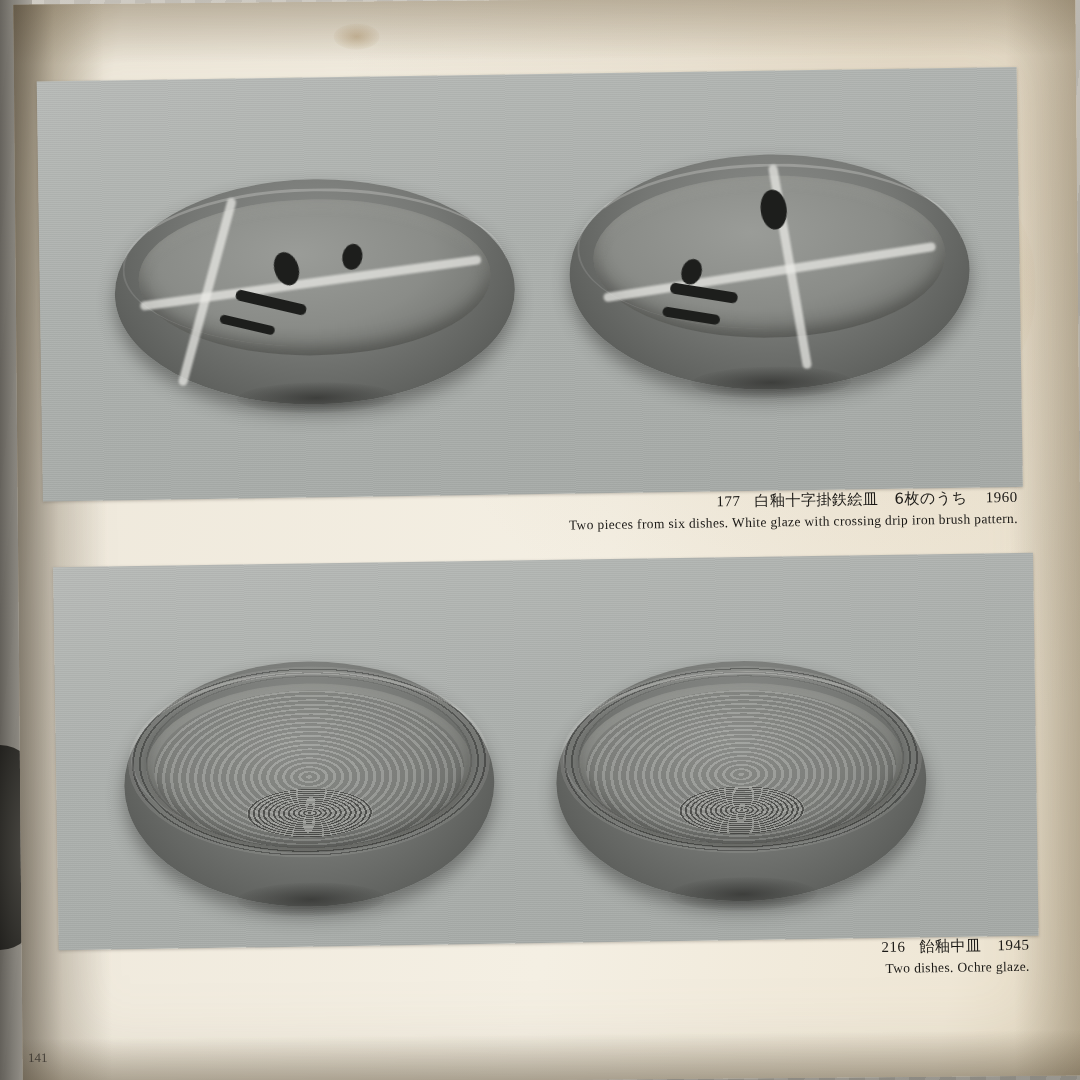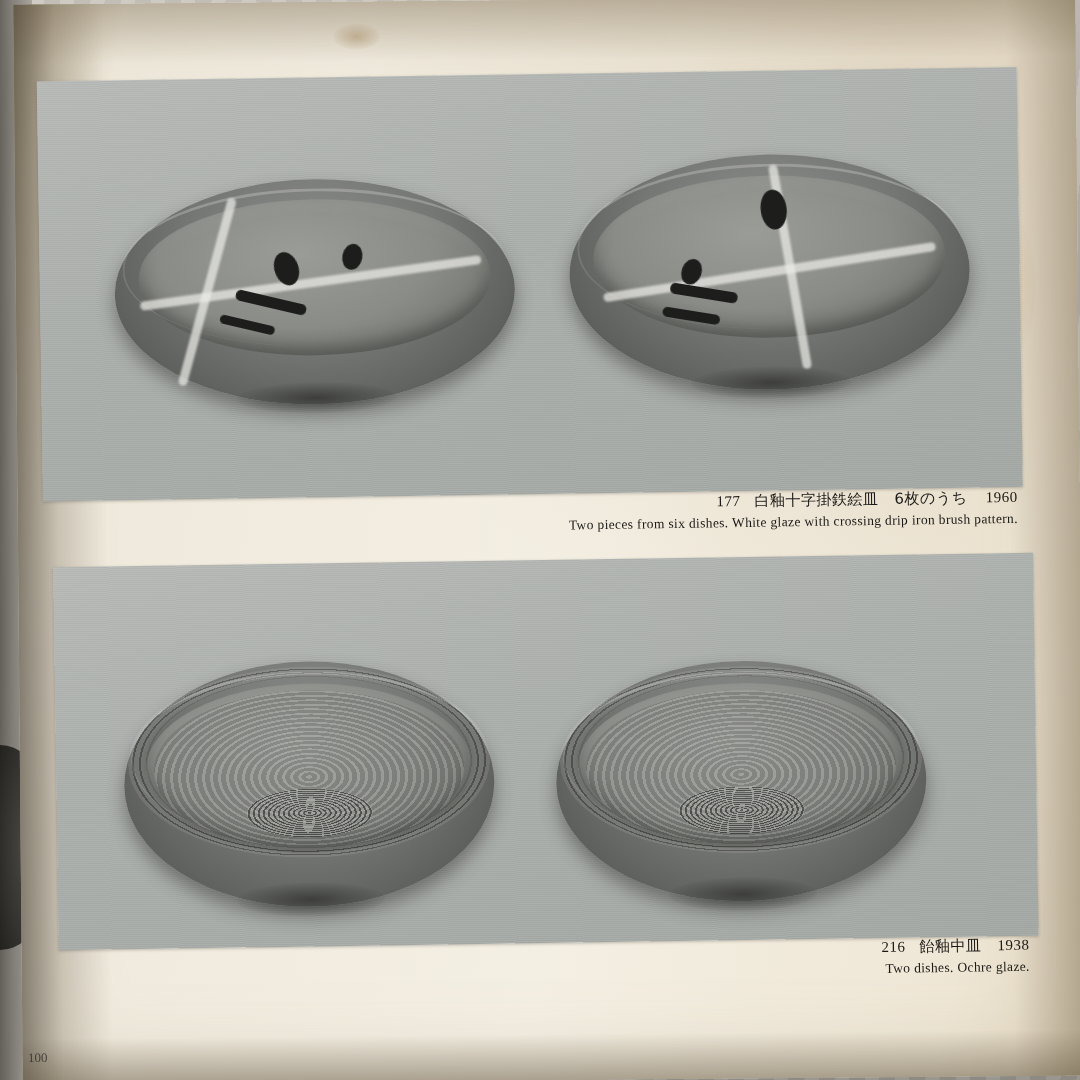--- a/index.html
+++ b/index.html
@@ -381,22 +381,22 @@
         <div class="ring-band"></div>
         <div class="rings"></div>
         <div class="center-swirl"></div>
         <div class="rim-hi"></div>
         <div class="foot"></div>
       </div>
     </div>
 
     <div class="caption" id="caption-bottom">
       <div class="line1">
-        <span class="num">216</span><span class="jp">飴釉中皿</span><span class="year">1938</span>
+        <span class="num">216</span><span class="jp">飴釉中皿</span><span class="year">1945</span>
       </div>
       <div class="line2">Two dishes. Ochre glaze.</div>
     </div>
 
     <div class="page-bottom-shadow"></div>
   </div>
 
-  <div class="folio">100</div>
+  <div class="folio">141</div>
 </div>
 
 </body></html>

